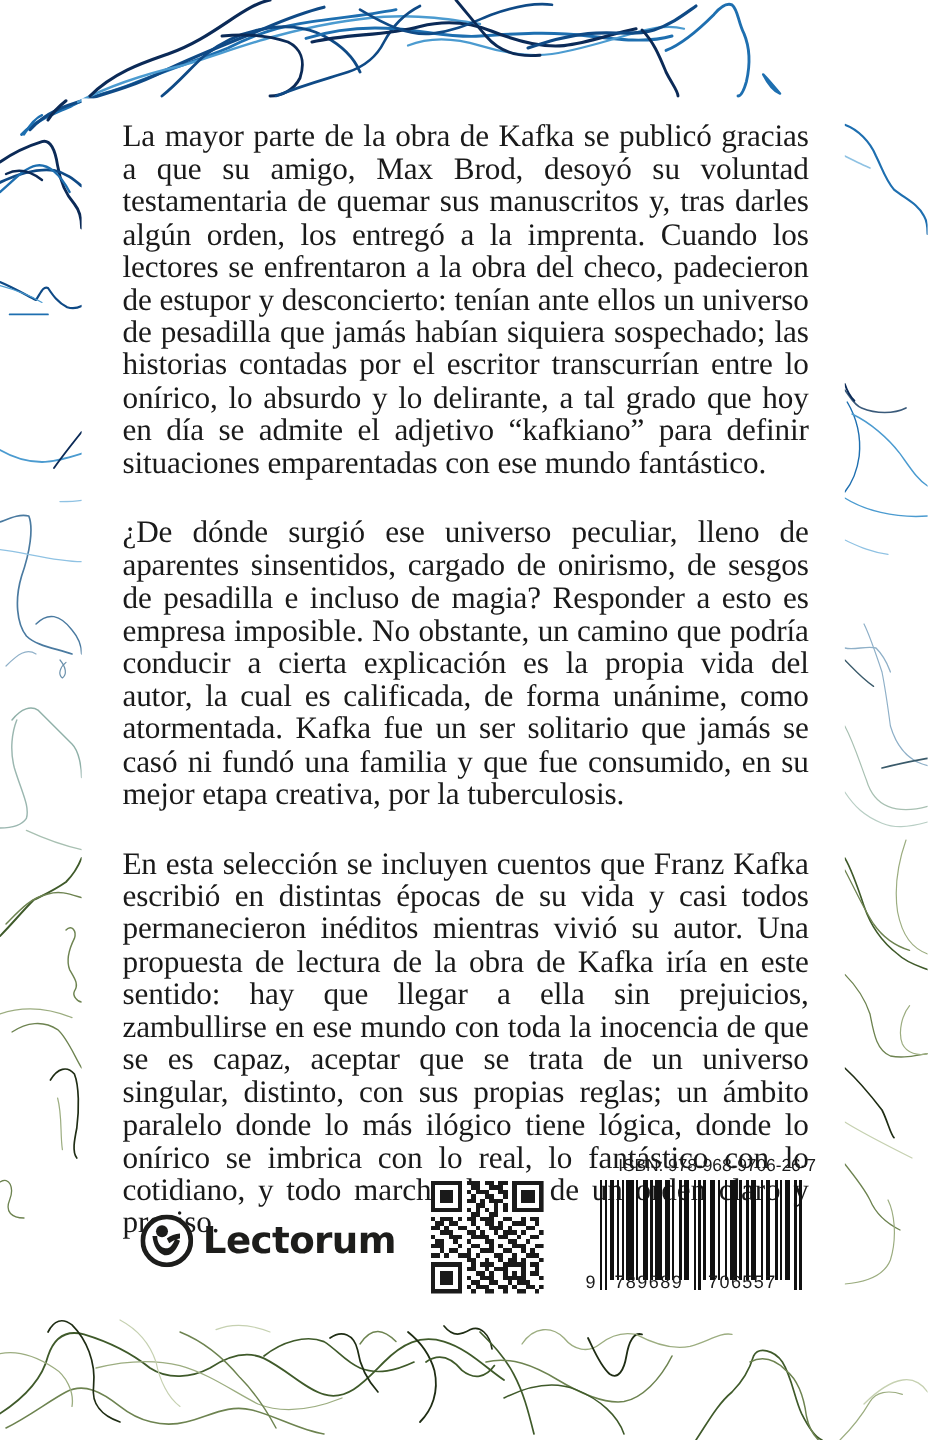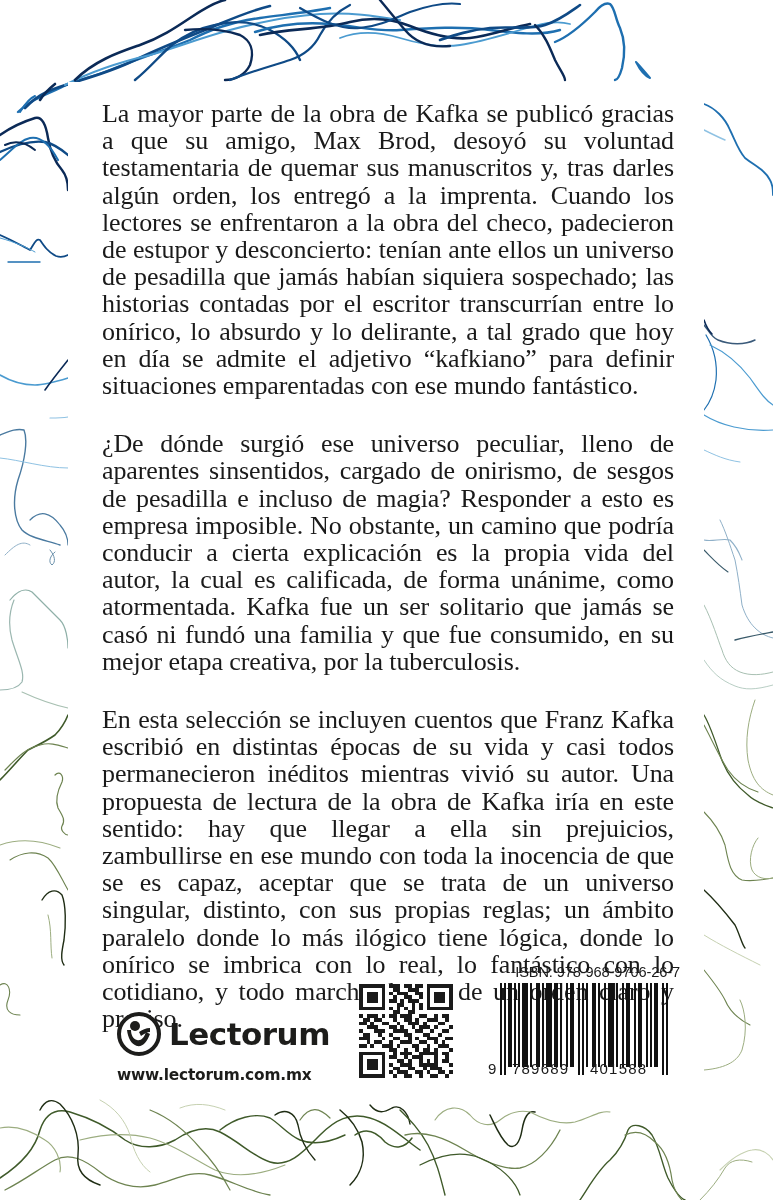--- a/index.html
+++ b/index.html
@@ -235,21 +235,20 @@
   <div class="logo-block">
     <div class="logo-row">
       <svg class="logo-mark" viewBox="0 0 44 44" xmlns="http://www.w3.org/2000/svg">
         <circle cx="22" cy="22" r="20" fill="#ffffff" stroke="#1d1d1b" stroke-width="4"></circle>
         <circle cx="18" cy="14" r="5" fill="#1d1d1b"></circle>
         <path d="M10 18 C11 26 14 32 20 34 C26 35 30 30 33 22 L29 20 C27 26 24 29 20 28 C16 27 14 23 14 18 Z" fill="#1d1d1b"></path>
         <path d="M22 20 C25 18 29 16 33 16 L33 20 C30 20 27 22 24 24 Z" fill="#1d1d1b"></path>
       </svg>
       <span class="logo-word">Lectorum</span>
     </div>
-    <div class="logo-url">www.lectorum.com.mx</div>
   </div>
 
   <svg class="qr" viewBox="0 0 25 25" shape-rendering="crispEdges" xmlns="http://www.w3.org/2000/svg">
     <rect x="0" y="0" width="25" height="25" fill="#ffffff"></rect>
     <g fill="#1a1a1a">
 
       <rect x="0" y="0" width="7" height="7"></rect>
       <rect x="1" y="1" width="5" height="5" fill="#ffffff"></rect>
       <rect x="2" y="2" width="3" height="3"></rect>
 
@@ -429,16 +428,16 @@
         <rect x="164" y="0" width="2" height="84"></rect>
         <rect x="168" y="0" width="4" height="84"></rect>
 
         <rect x="176" y="0" width="2" height="92"></rect>
         <rect x="180" y="0" width="2" height="92"></rect>
       </g>
     </svg>
     <div class="bc-digits-wrap" style="position:absolute; left:0; top:96px; width:196px; height:20px; font-family:'Liberation Sans','DejaVu Sans',sans-serif; font-size:15px; color:#1a1a1a;">
       <span style="position:absolute; left:2px; top:0;">9</span>
       <span style="position:absolute; left:26px; top:0; letter-spacing:1.2px;">789689</span>
-      <span style="position:absolute; left:104px; top:0; letter-spacing:1.2px;">401588</span>
+      <span style="position:absolute; left:104px; top:0; letter-spacing:1.2px;">706557</span>
     </div>
   </div>
 </div>
 
 </body></html>

